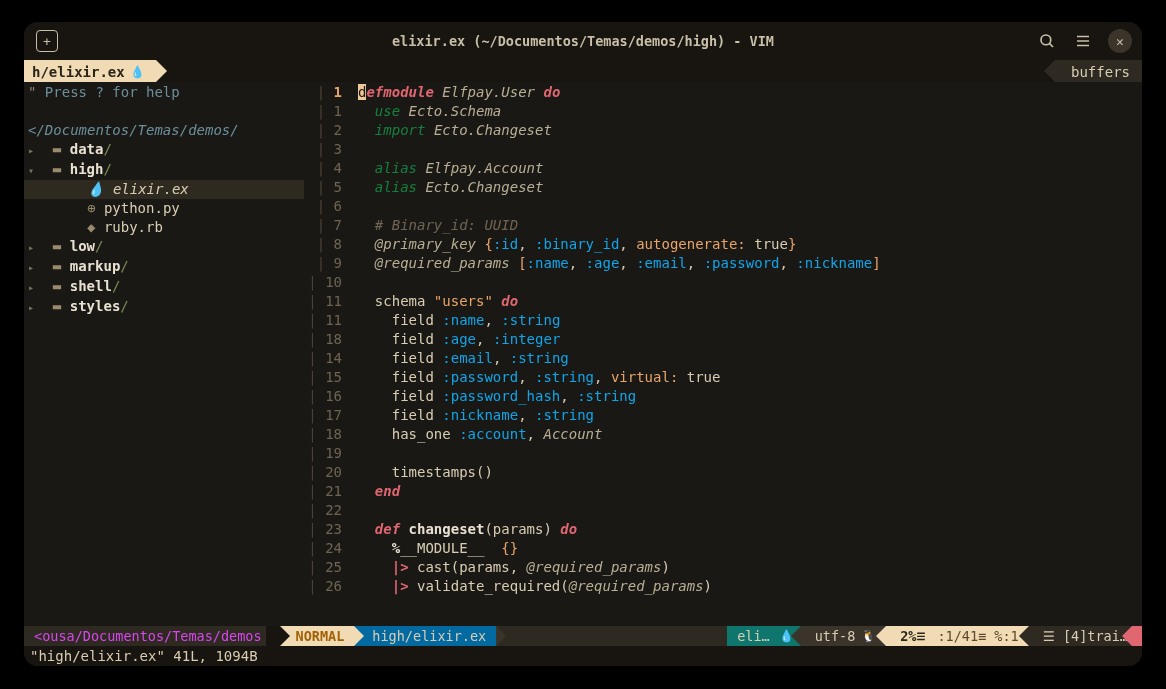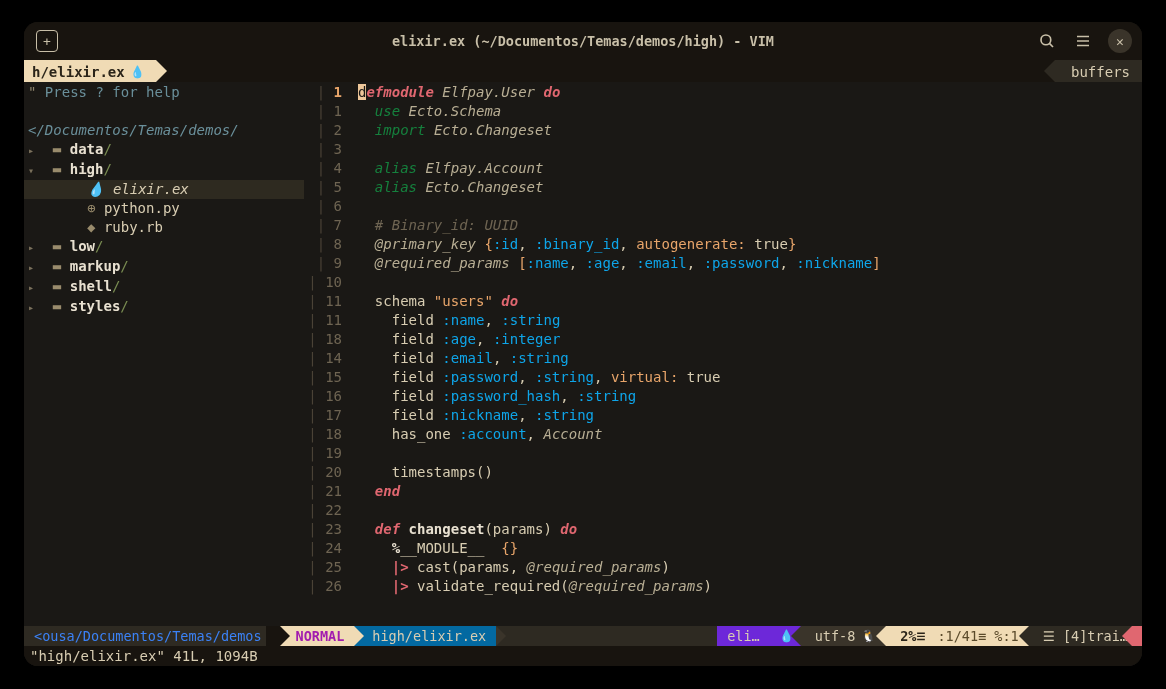--- a/index.html
+++ b/index.html
@@ -208,40 +208,40 @@
     background:#2e2a22;
     overflow:hidden;
   }
   .seg {
     display:flex;
     align-items:center;
     padding:0 10px;
     position:relative;
     white-space:nowrap;
   }
-  .seg-path-tree { background:#2e2a22; color:#3b82f6; flex-shrink:1; min-width:0; overflow:hidden; padding-right:4px;}
+  .seg-path-tree { background:#2e2a22; color:#d946ef; flex-shrink:1; min-width:0; overflow:hidden; padding-right:4px;}
   .seg-path-tree::after {
     content:"";position:absolute;right:-10px;top:0;
     border-top:10px solid transparent;border-bottom:10px solid transparent;
     border-left:10px solid #2e2a22; z-index:2;
   }
   .seg-gap { background:#18140f; width:14px; padding:0; flex-shrink:0;}
-  .seg-normal { background:#f0dbb5; color:#a21caf; font-weight:bold; padding-left:16px;}
+  .seg-normal { background:#f0dbb5; color:#a16207; font-weight:bold; padding-left:16px;}
   .seg-normal::before{ content:"";position:absolute;left:0;top:0;
     border-top:10px solid transparent;border-bottom:10px solid transparent;
     border-left:10px solid #18140f;}
   .seg-normal::after{ content:"";position:absolute;right:-10px;top:0;
     border-top:10px solid transparent;border-bottom:10px solid transparent;
     border-left:10px solid #f0dbb5; z-index:3;}
   .seg-file { background:#0369a1; color:#d8cdb2; padding-left:18px;}
   .seg-file::after{ content:"";position:absolute;right:-10px;top:0;
     border-top:10px solid transparent;border-bottom:10px solid transparent;
     border-left:10px solid #3a342a; z-index:2;}
   .seg-mid { flex:1; background:#2e2a22; min-width:10px;}
-  .seg-ft { background:#6d28d9; color:#d8cdb2; padding-right:6px; gap:20px;}
+  .seg-ft { background:#0f766e; color:#d8cdb2; padding-right:6px; gap:10px;}
   .seg-ft::before{ content:"";position:absolute;left:-10px;top:0;
     border-top:10px solid transparent;border-bottom:10px solid transparent;
     border-right:10px solid #2e2a22;}
   .drop2 { color:#d8cdb2; font-size:12px;}
   .seg-enc { background:#3a342a; color:#d8cdb2; padding-left:14px; gap:6px;}
   .seg-enc::before{ content:"";position:absolute;left:-10px;top:0;
     border-top:10px solid transparent;border-bottom:10px solid transparent;
     border-right:10px solid #3a342a;}
   .seg-pct { background:#f0dbb5; color:#2a2419; font-weight:bold; padding-left:14px;}
   .seg-pct::before{ content:"";position:absolute;left:-10px;top:0;

